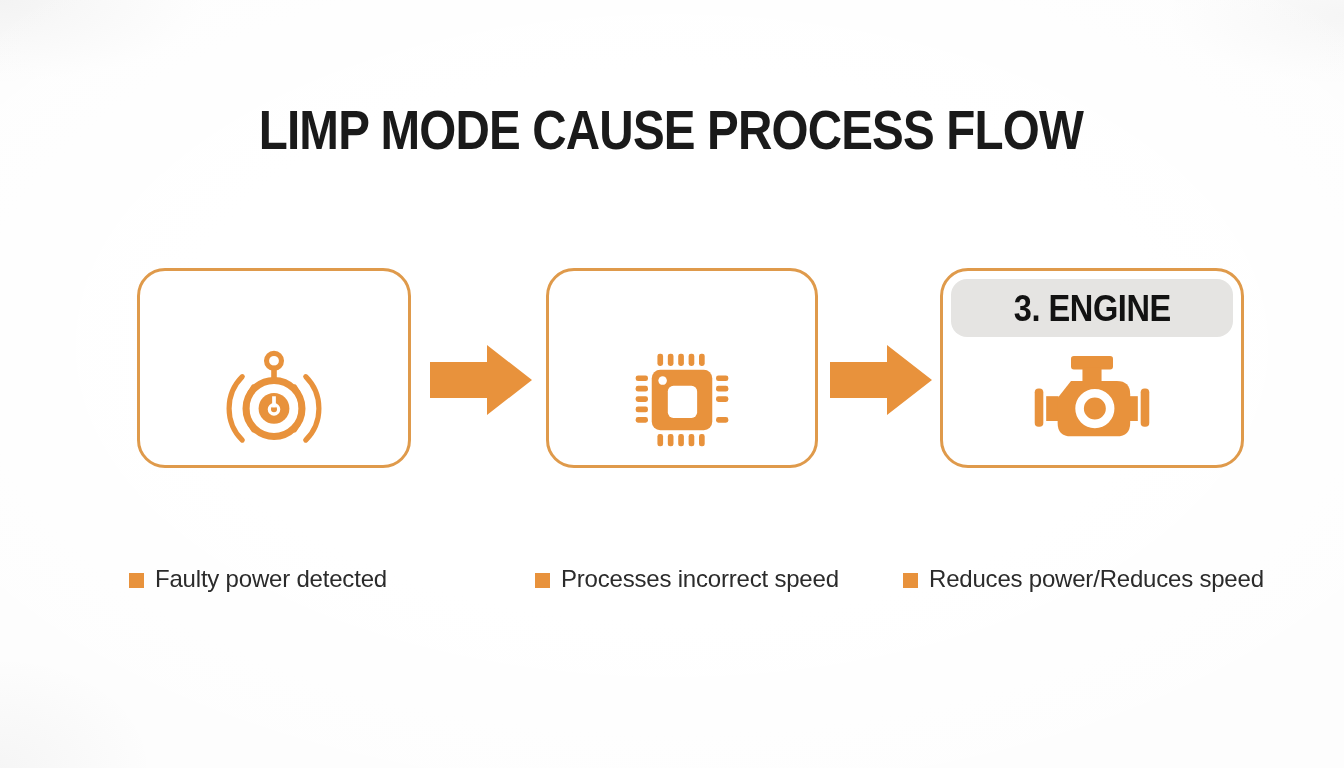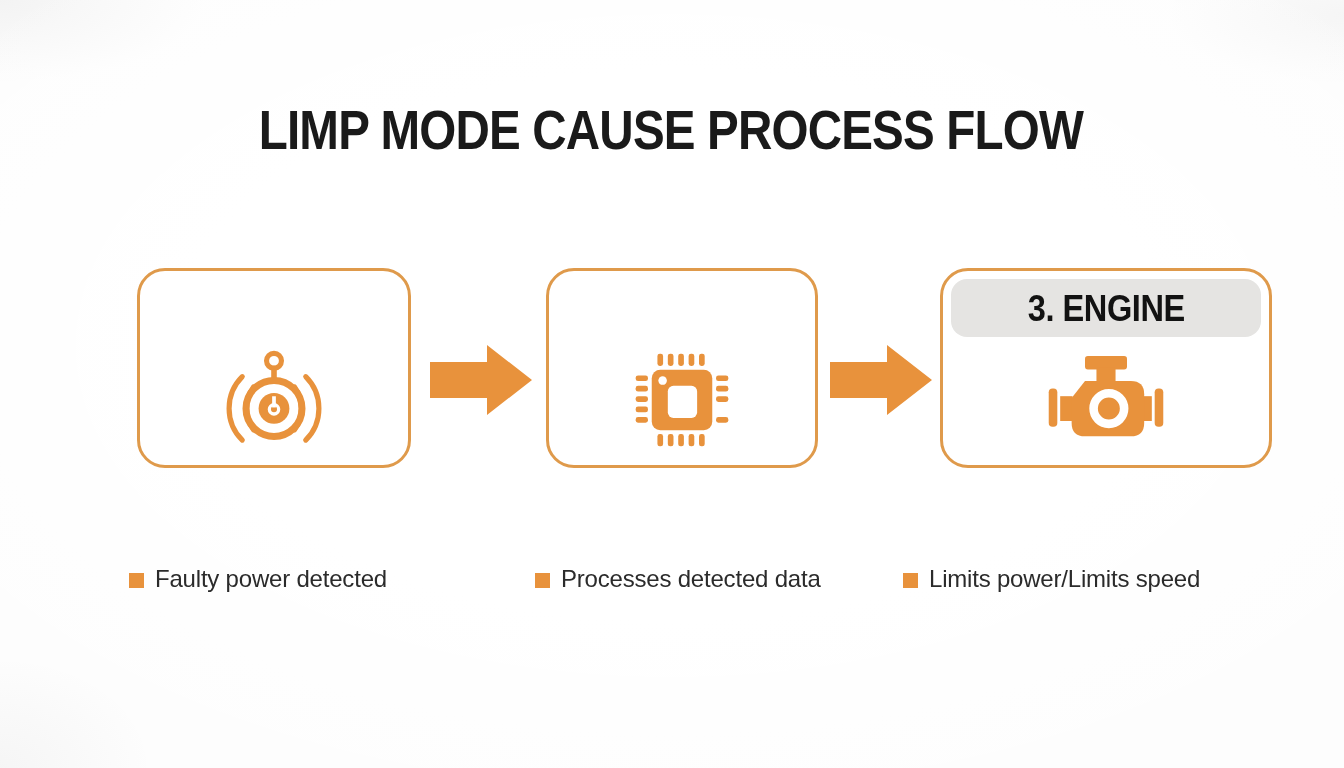--- a/index.html
+++ b/index.html
@@ -31,21 +31,21 @@
     transform:scaleX(0.85);transform-origin:50% 50%;
   }
 
   
   .step-box{
     position:absolute;top:268px;height:200px;background:#fff;
     border:3px solid var(--box-border);border-radius:28px;
   }
   .box-1{left:137px;width:274px;}
   .box-2{left:546px;width:272px;}
-  .box-3{left:940px;width:332px;padding-left:20px;}
+  .box-3{left:940px;width:304px;padding-left:20px;}
 
   .step-header{
     position:absolute;top:8px;left:8px;right:8px;height:58px;
     background:var(--header-bg);border-radius:16px;
     display:flex;align-items:center;justify-content:center;white-space:nowrap;
   }
   .step-label{
     font-weight:700;font-size:37px;line-height:1;color:#121212;
     letter-spacing:-0.5px;transform:scaleX(0.88);transform-origin:50% 50%;
   }
@@ -170,20 +170,20 @@
       </svg>
     </div>
   </div>
 
   <div class="caption cap-1">
     <span class="bullet"></span>
     <span>Faulty power detected</span>
   </div>
   <div class="caption cap-2">
     <span class="bullet"></span>
-    <span>Processes detected data</span>
+    <span>Processes incorrect speed</span>
   </div>
   <div class="caption cap-3">
     <span class="bullet"></span>
-    <span>Limits power/Limits speed</span>
+    <span>Reduces power/Reduces speed</span>
   </div>
 
 </div>
 
 </body></html>

